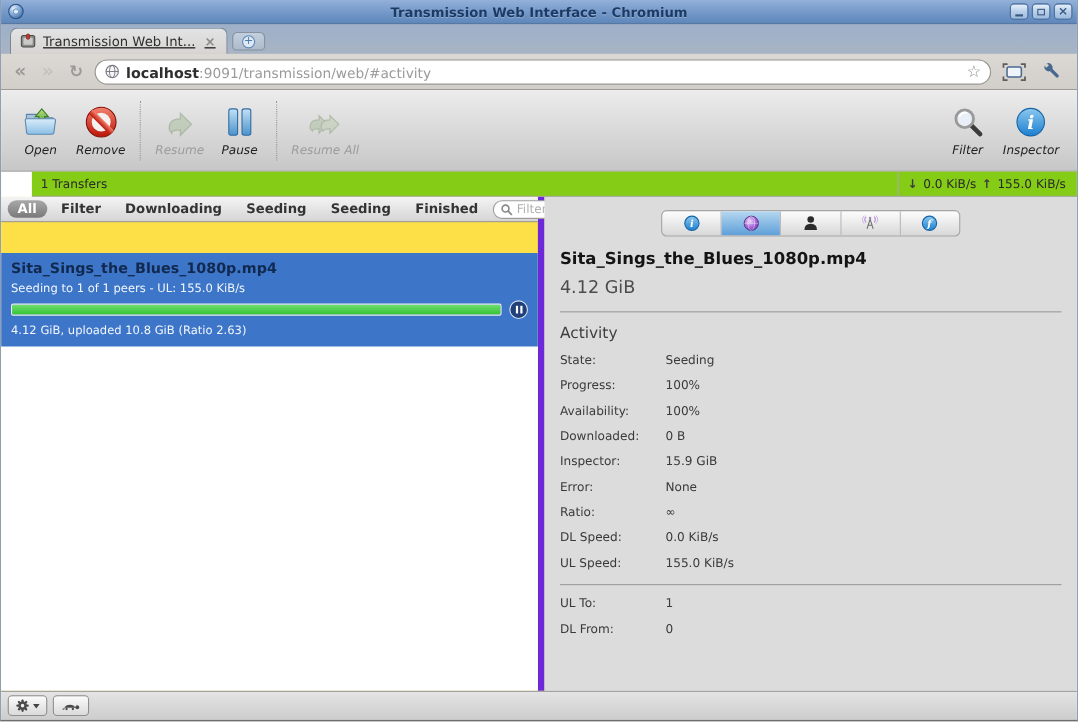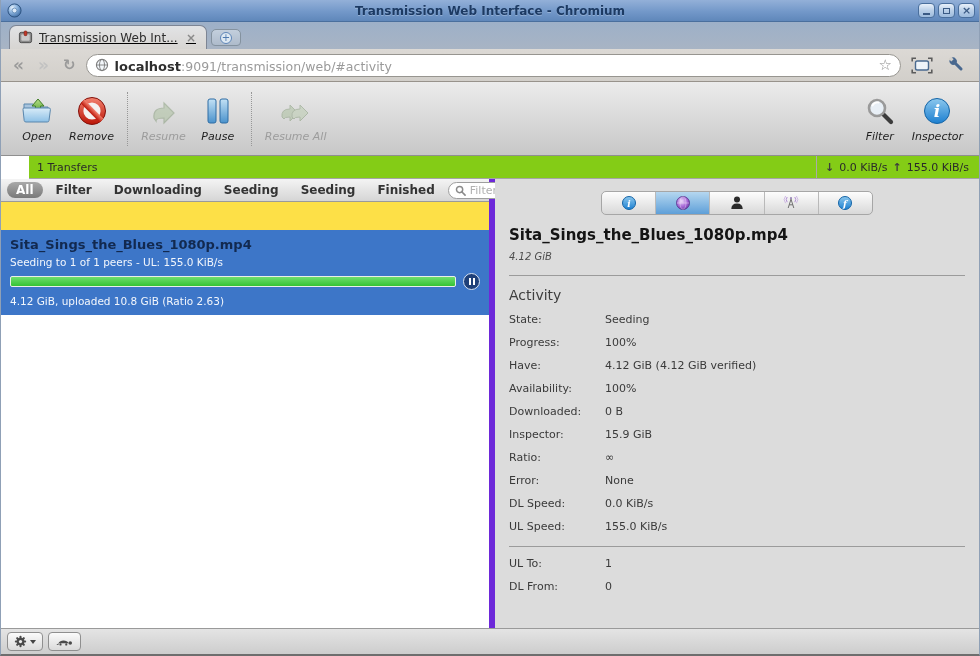--- a/index.html
+++ b/index.html
@@ -98,21 +98,21 @@
 
   
   .inspector { flex:1; background:#dcdcdc; padding:0 14px; overflow:hidden; }
   .seg { margin:12px auto 0 auto; width:272px; height:24px; display:flex;
          border:1px solid #a6a6a6; border-radius:5px; overflow:hidden;
          background:linear-gradient(#fdfdfd,#d8d8d8); }
   .segbtn { flex:1; display:flex; align-items:center; justify-content:center; border-right:1px solid #b9b9b9; }
   .segbtn:last-child { border-right:none; }
   .segbtn.selected { background:linear-gradient(#b5d7f0,#5e9fd8); }
   .insp-title { margin-top:11px; font-size:15px; font-weight:bold; color:#141414; word-break:break-all; }
-  .insp-size { margin-top:7px; font-size:10px; color:#4c4c4c;font-style:italic; }
+  .insp-size { margin-top:7px; font-size:16px; color:#4c4c4c; }
   .insp-hr { border:none; border-top:1px solid #9b9b9b; margin:13px 0 0 0; }
   .sec-head { font-size:14px; color:#3e3e3e; margin-top:11px; }
   .irow { font-size:11px; color:#3a3a3a; margin-top:10px; display:flex; }
   .irow .ilabel { width:96px; flex:0 0 96px; }
   .irow .ivalue { flex:1; }
 
   
   .bottombar { height:26px; flex:0 0 26px; background:linear-gradient(#e4e4e4,#cdcdcd);
                border-top:1px solid #9a9a9a; display:flex; align-items:center; padding:0 6px; gap:5px; }
   .bbtn { height:19px; border:1px solid #8f8f8f; border-radius:4px; background:linear-gradient(#fbfbfb,#dadada);
@@ -391,42 +391,38 @@
 
         <div class="irow">
             <span class="ilabel">State:</span>
             <span class="ivalue">Seeding</span>
           </div>
         <div class="irow">
             <span class="ilabel">Progress:</span>
             <span class="ivalue">100%</span>
           </div>
         <div class="irow">
-            <span class="ilabel">Have:</span>
-            <span class="ivalue">4.12 GiB (4.12 GiB verified)</span>
-          </div>
-        <div class="irow">
             <span class="ilabel">Availability:</span>
             <span class="ivalue">100%</span>
           </div>
         <div class="irow">
             <span class="ilabel">Downloaded:</span>
             <span class="ivalue">0 B</span>
           </div>
         <div class="irow">
             <span class="ilabel">Inspector:</span>
             <span class="ivalue">15.9 GiB</span>
           </div>
         <div class="irow">
+            <span class="ilabel">Error:</span>
+            <span class="ivalue">None</span>
+          </div>
+        <div class="irow">
             <span class="ilabel">Ratio:</span>
             <span class="ivalue">∞</span>
-          </div>
-        <div class="irow">
-            <span class="ilabel">Error:</span>
-            <span class="ivalue">None</span>
           </div>
         <div class="irow">
             <span class="ilabel">DL Speed:</span>
             <span class="ivalue">0.0 KiB/s</span>
           </div>
         <div class="irow">
             <span class="ilabel">UL Speed:</span>
             <span class="ivalue">155.0 KiB/s</span>
           </div>
 

